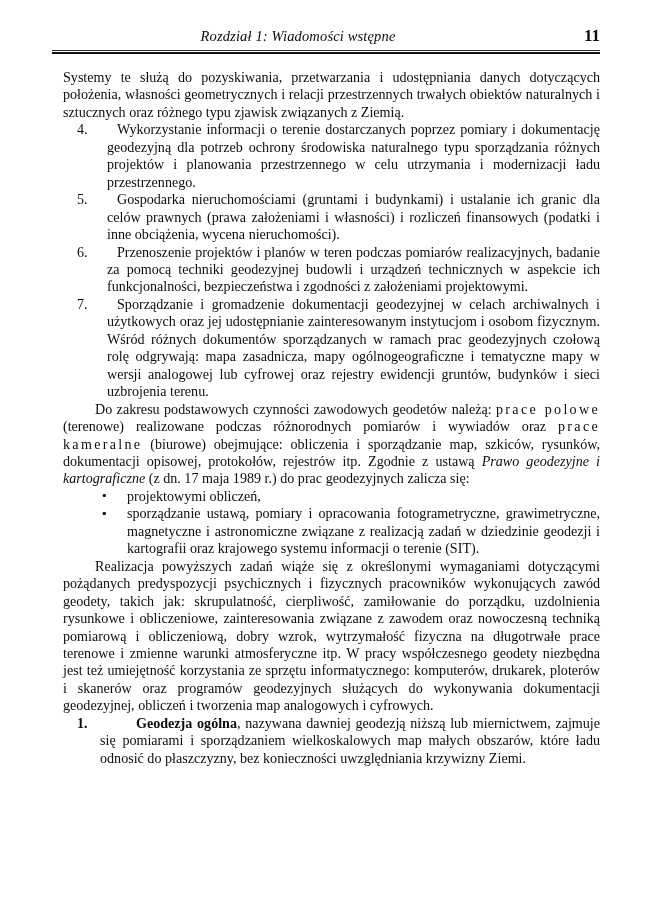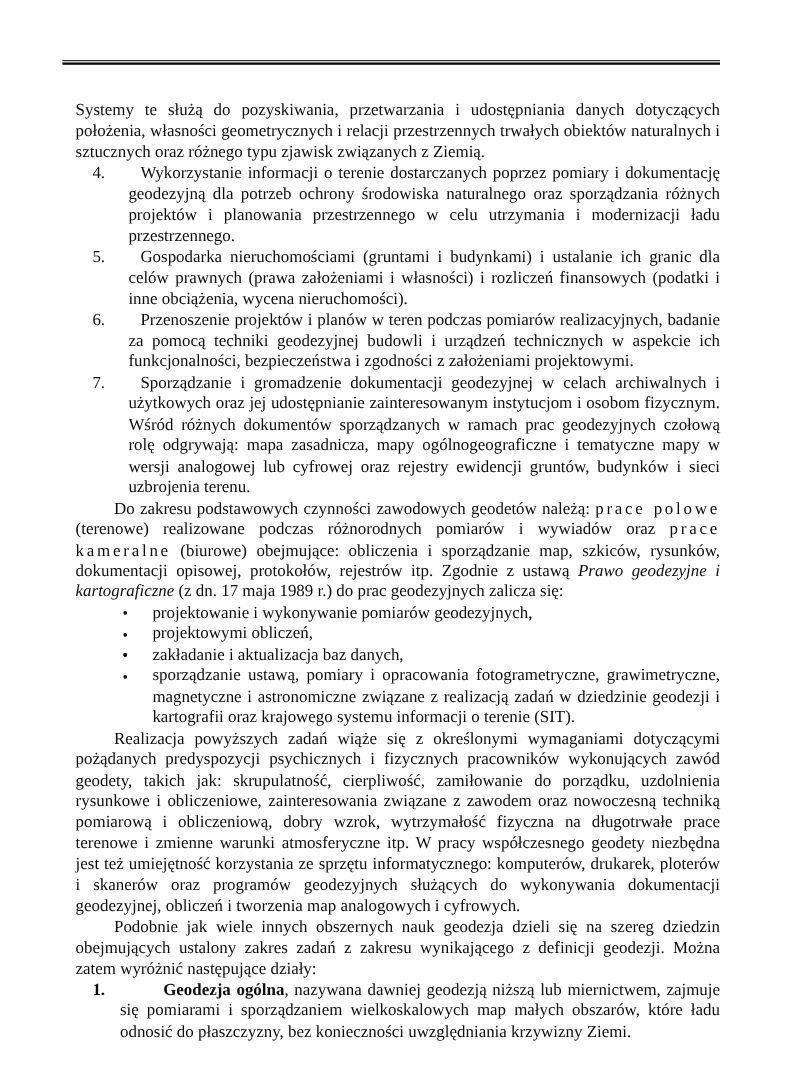--- a/index.html
+++ b/index.html
@@ -70,21 +70,21 @@
     left: 0; top: 2px;
     width: 100%;
     height: 2px;
     background: #111111;
   }
 
   
   .body-col {
     position: absolute;
     left: 63px;
-    top: 84px;
+    top: 69px;
     width: 537px;
     font-size: 14.1px;
     line-height: 17.45px;
     text-align: justify;
     text-justify: inter-word;
   }
 
   p, ol, ul, li {
     margin: 0;
     padding: 0;
@@ -156,75 +156,76 @@
     font-family: Liberation Serif, serif;
   }
   .it { font-style: italic; }
   .bd { font-weight: bold; margin-left: 36px; }
 </style>
 </head>
 <body>
 
 <div class="page">
 
+  <div class="header">
+    <div class="header-title">Rozdział 1: Wiadomości wstępne</div>
+    <div class="header-folio">11</div>
+  </div>
   <div class="header-rule">
     <div class="r1"></div>
     <div class="r2"></div>
   </div>
 
   <div class="body-col">
 
     <p class="para cont">Systemy te służą do pozyskiwania, przetwarzania i udostępniania danych dotyczących położenia, własności geometrycznych i relacji przestrzennych trwałych obiektów naturalnych i sztucznych oraz różnego typu zjawisk związanych z Ziemią.</p>
 
     <ol class="numlist">
       <li>
         <span class="num">4.</span>
-        <span class="itxt">Wykorzystanie informacji o terenie dostarczanych poprzez pomiary i dokumentację geodezyjną dla potrzeb ochrony środowiska naturalnego oraz sporządzania różnych projektów i planowania przestrzennego w celu utrzymania i modernizacji ładu przestrzennego.</span>
+        <span class="itxt">Wykorzystanie informacji o terenie dostarczanych poprzez pomiary i dokumentację geodezyjną dla potrzeb ochrony środowiska naturalnego typu sporządzania różnych projektów i planowania przestrzennego w celu utrzymania i modernizacji ładu przestrzennego.</span>
       </li>
       <li>
         <span class="num">5.</span>
         <span class="itxt">Gospodarka nieruchomościami (gruntami i budynkami) i ustalanie ich granic dla celów prawnych (prawa założeniami i własności) i rozliczeń finansowych (podatki i inne obciążenia, wycena nieruchomości).</span>
       </li>
       <li>
         <span class="num">6.</span>
         <span class="itxt">Przenoszenie projektów i planów w teren podczas pomiarów realizacyjnych, badanie za pomocą techniki geodezyjnej budowli i urządzeń technicznych w aspekcie ich funkcjonalności, bezpieczeństwa i zgodności z założeniami projektowymi.</span>
       </li>
       <li>
         <span class="num">7.</span>
         <span class="itxt">Sporządzanie i gromadzenie dokumentacji geodezyjnej w celach archiwalnych i użytkowych oraz jej udostępnianie zainteresowanym instytucjom i osobom fizycznym. Wśród różnych dokumentów sporządzanych w ramach prac geodezyjnych czołową rolę odgrywają: mapa zasadnicza, mapy ogólnogeograficzne i tematyczne mapy w wersji analogowej lub cyfrowej oraz rejestry ewidencji gruntów, budynków i sieci uzbrojenia terenu.</span>
       </li>
     </ol>
 
     <p class="para"><span>Do zakresu podstawowych czynności zawodowych geodetów należą: </span><span class="spaced">prace polowe</span><span> (terenowe) realizowane podczas różnorodnych pomiarów i wywiadów oraz </span><span class="spaced">prace kameralne</span><span> (biurowe) obejmujące: obliczenia i sporządzanie map, szkiców, rysunków, dokumentacji opisowej, protokołów, rejestrów itp. Zgodnie z ustawą </span><span class="it">Prawo geodezyjne i kartograficzne</span><span> (z dn. 17 maja 1989 r.) do prac geodezyjnych zalicza się:</span></p>
 
     <ul class="bullist">
       <li>
         <span class="bullet">•</span>
-        <span>projektowanie i wykonywanie pomiarów geodezyjnych,</span>
       </li>
       <li>
         <span class="bullet">•</span>
         <span>projektowymi obliczeń,</span>
       </li>
       <li>
         <span class="bullet">•</span>
       </li>
       <li>
         <span class="bullet">•</span>
-        <span>zakładanie i aktualizacja baz danych,</span>
       </li>
       <li class="justified">
         <span class="bullet">•</span>
         <span>sporządzanie ustawą, pomiary i opracowania fotogrametryczne, grawimetryczne, magnetyczne i astronomiczne związane z realizacją zadań w dziedzinie geodezji i kartografii oraz krajowego systemu informacji o terenie (SIT).</span>
       </li>
     </ul>
 
     <p class="para">Realizacja powyższych zadań wiąże się z określonymi wymaganiami dotyczącymi pożądanych predyspozycji psychicznych i fizycznych pracowników wykonujących zawód geodety, takich jak: skrupulatność, cierpliwość, zamiłowanie do porządku, uzdolnienia rysunkowe i obliczeniowe, zainteresowania związane z zawodem oraz nowoczesną techniką pomiarową i obliczeniową, dobry wzrok, wytrzymałość fizyczna na długotrwałe prace terenowe i zmienne warunki atmosferyczne itp. W pracy współczesnego geodety niezbędna jest też umiejętność korzystania ze sprzętu informatycznego: komputerów, drukarek, ploterów i skanerów oraz programów geodezyjnych służących do wykonywania dokumentacji geodezyjnej, obliczeń i tworzenia map analogowych i cyfrowych.</p>
 
-    <p class="para">Podobnie jak wiele innych obszernych nauk geodezja dzieli się na szereg dziedzin obejmujących ustalony zakres zadań z zakresu wynikającego z definicji geodezji. Można zatem wyróżnić następujące działy:</p>
 
     <ol class="numlist bold-num">
       <li>
         <span class="num">1.</span>
         <span class="itxt"><span class="bd">Geodezja ogólna</span><span>, nazywana dawniej geodezją niższą lub miernictwem, zajmuje się pomiarami i sporządzaniem wielkoskalowych map małych obszarów, które ładu odnosić do płaszczyzny, bez konieczności uwzględniania krzywizny Ziemi.</span></span>
       </li>
     </ol>
 
   </div>
 </div>

